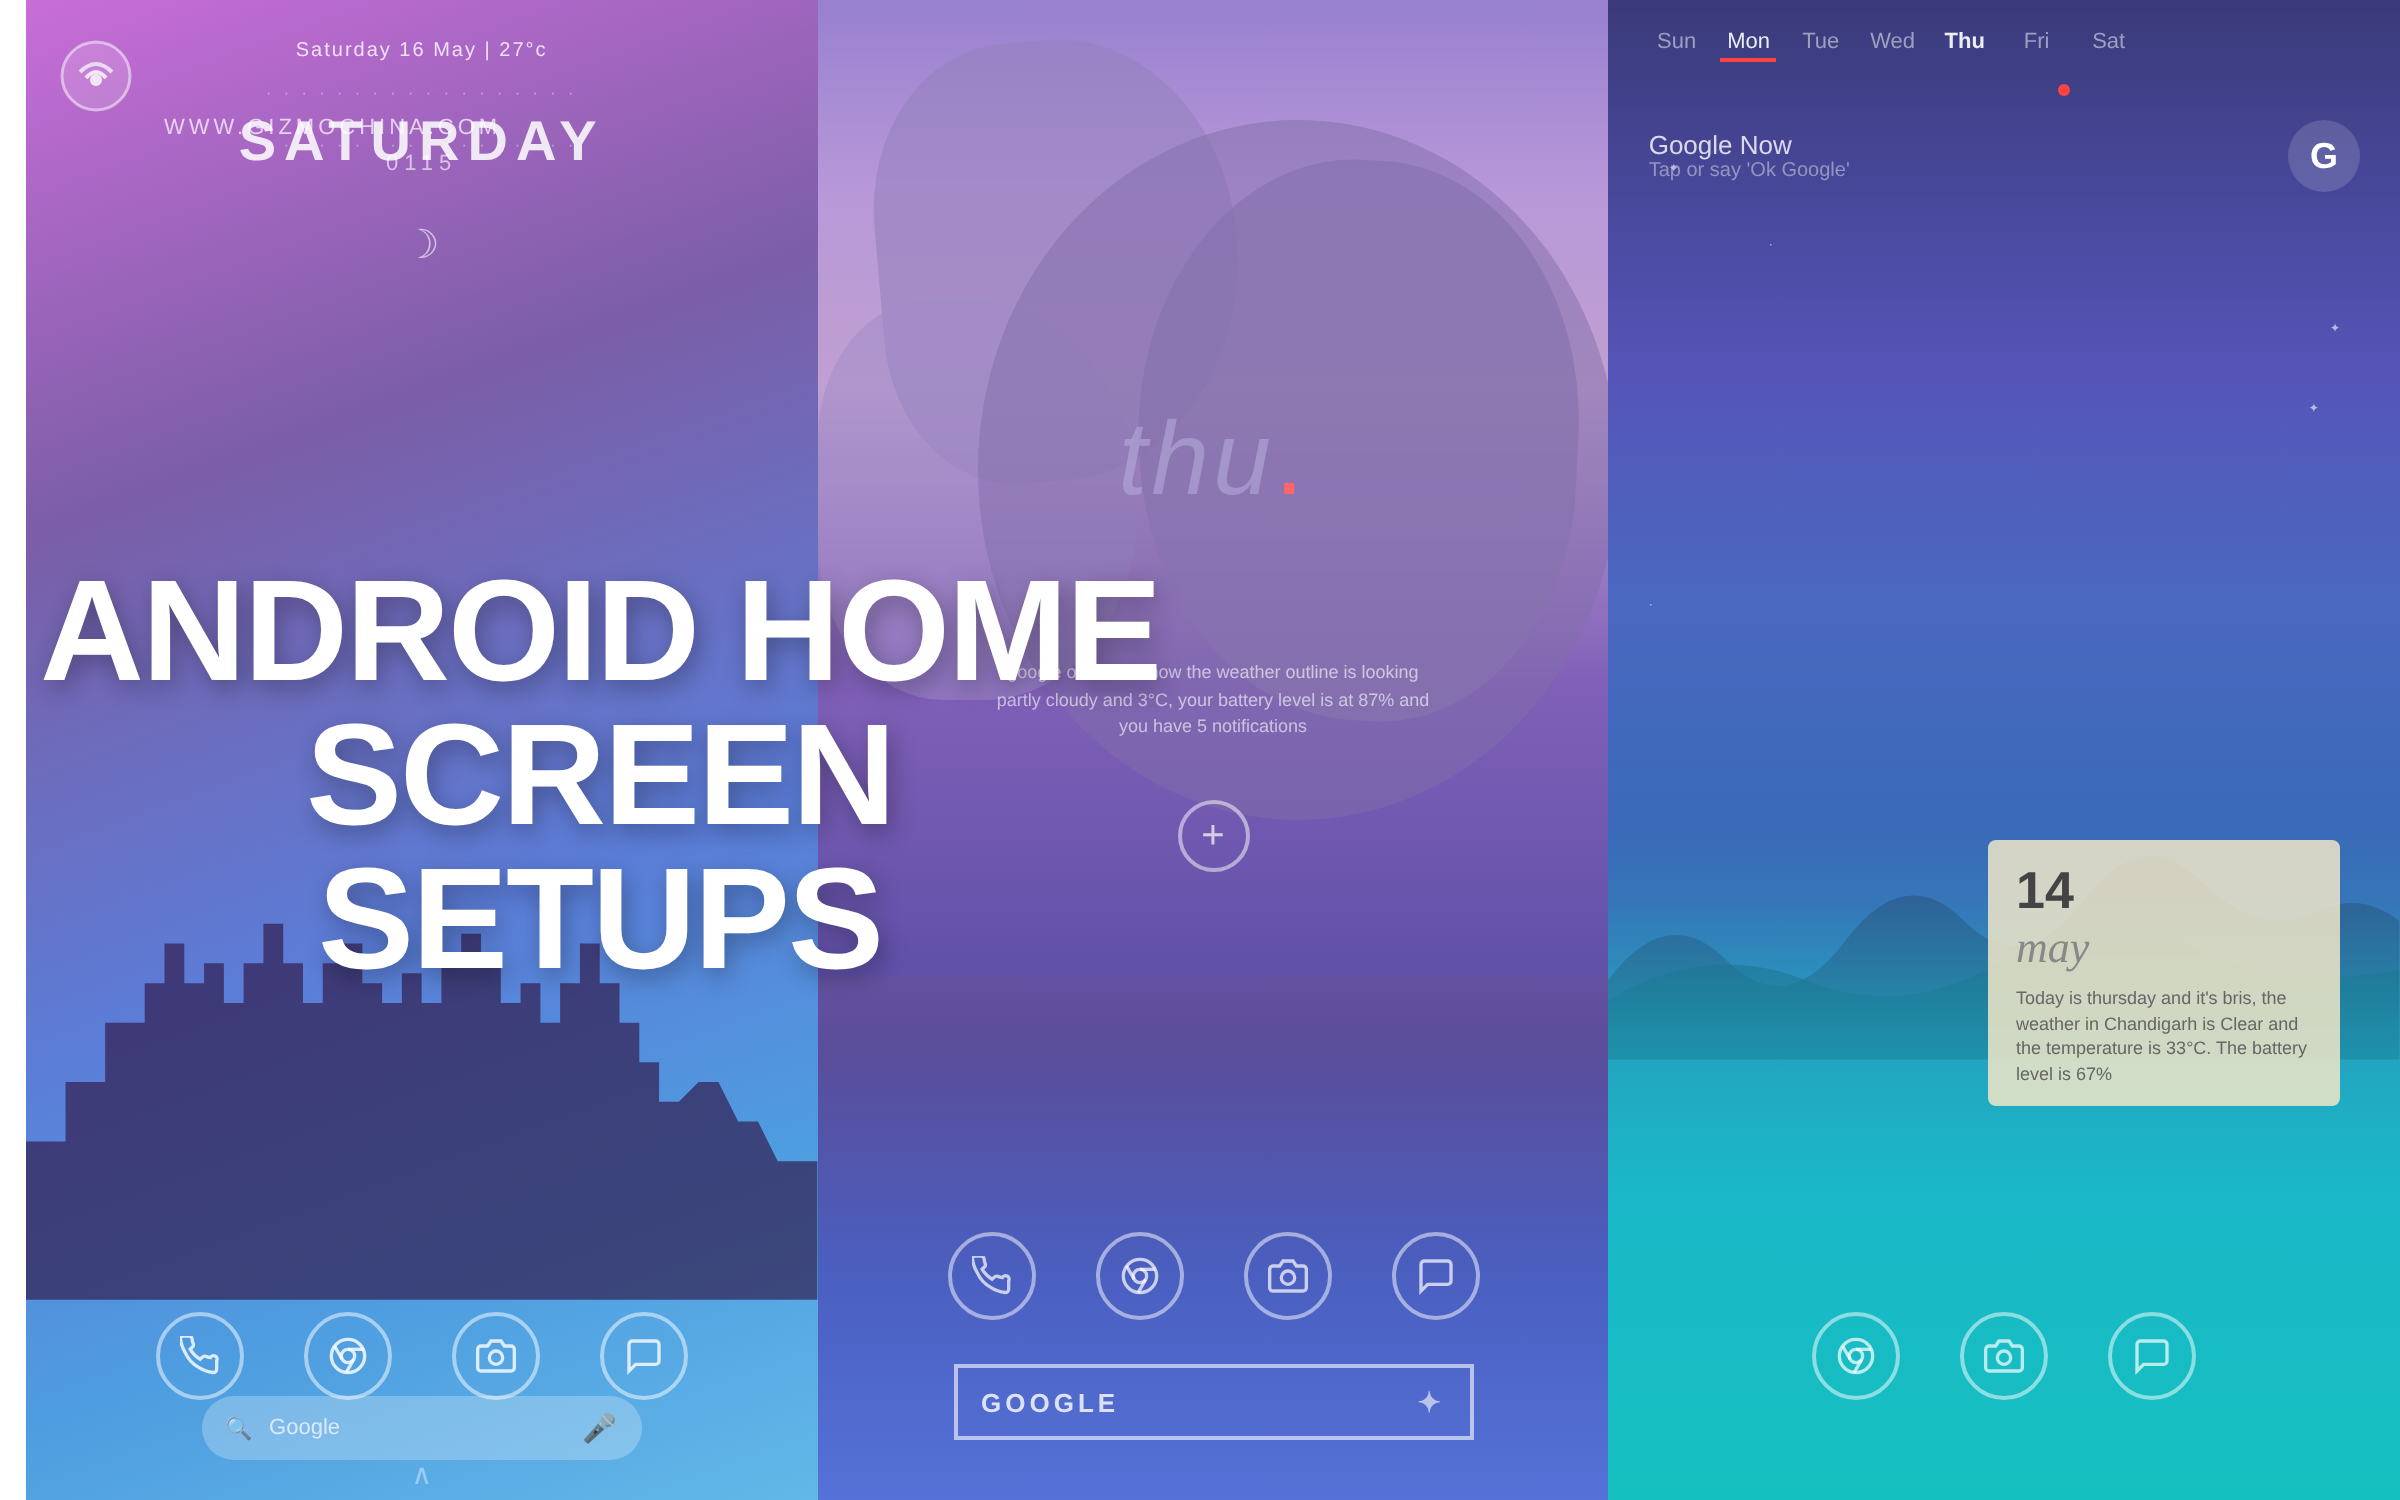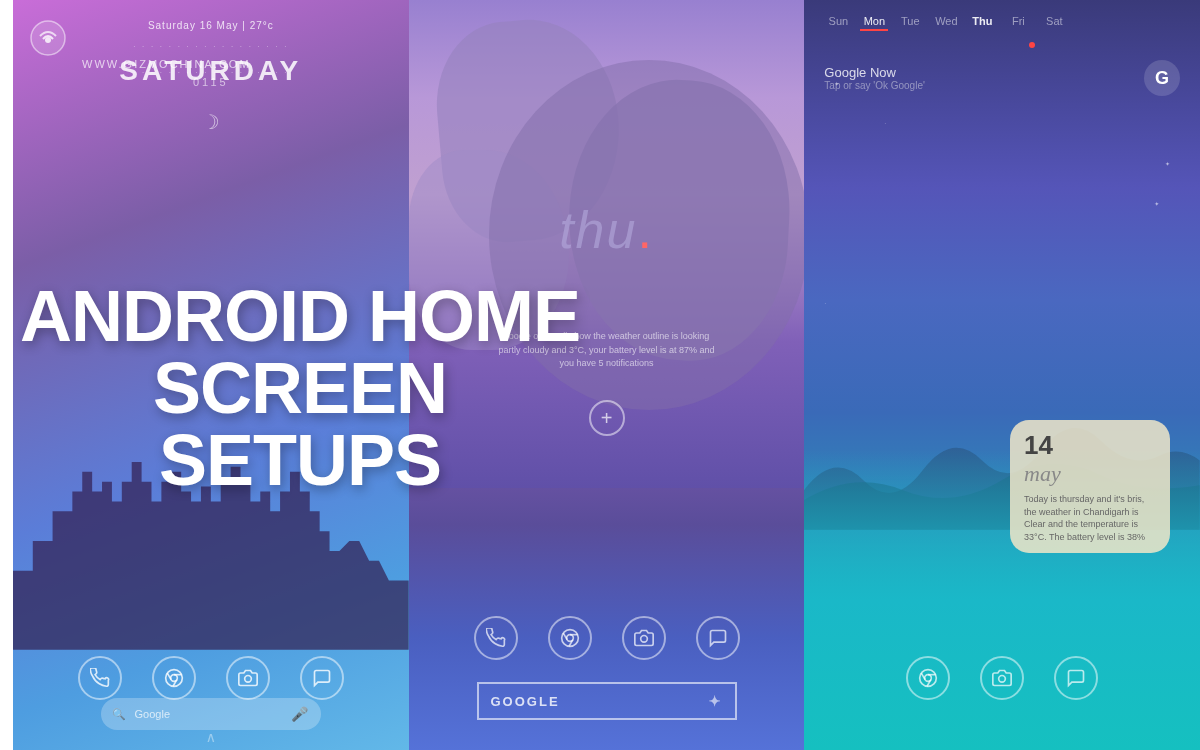--- a/index.html
+++ b/index.html
@@ -285,23 +285,23 @@
       font-size: 18px;
       font-weight: bold;
     }
 
     
     .date-card {
       position: absolute;
       top: 420px;
       right: 30px;
       background: rgba(240,230,200,0.85);
-      border-radius: 19px;
+      border-radius: 4px;
       padding: 10px 14px;
-      width: 160px;
+      width: 176px;
     }
 
     .date-card-num {
       font-size: 26px;
       font-weight: bold;
       color: #444;
     }
 
     .date-card-month {
       font-size: 22px;
@@ -587,21 +587,21 @@
     <svg style="position:absolute;bottom:220px;left:0;width:100%;" viewBox="0 0 400 120" xmlns="http://www.w3.org/2000/svg">
       <path d="M0,120 L0,80 Q30,40 60,70 Q90,100 120,60 Q150,20 180,50 Q210,80 240,40 Q270,0 300,30 Q330,60 360,45 Q380,35 400,50 L400,120 Z" fill="rgba(40,80,120,0.5)"></path>
       <path d="M0,120 L0,90 Q50,60 100,80 Q150,100 200,70 Q250,40 300,65 Q340,85 400,75 L400,120 Z" fill="rgba(30,100,130,0.6)"></path>
     </svg>
 
     <div class="ocean-bottom"></div>
 
     <div class="date-card">
       <div class="date-card-num">14</div>
       <div class="date-card-month">may</div>
-      <div class="date-card-text">Today is thursday and it's bris, the weather in Chandigarh is Clear and the temperature is 33°C. The battery level is 38%</div>
+      <div class="date-card-text">Today is thursday and it's bris, the weather in Chandigarh is Clear and the temperature is 33°C. The battery level is 67%</div>
     </div>
 
     <div class="dock-right">
       <div class="dock-icon">
         <svg width="20" height="20" viewBox="0 0 24 24" fill="none" stroke="rgba(255,255,255,0.7)" stroke-width="2">
             <circle cx="12" cy="12" r="10"></circle>
             <circle cx="12" cy="12" r="4"></circle>
             <line x1="21.17" y1="8" x2="12" y2="8"></line>
             <line x1="3.95" y1="6.06" x2="8.54" y2="14"></line>
             <line x1="10.88" y1="21.94" x2="15.46" y2="14"></line>

